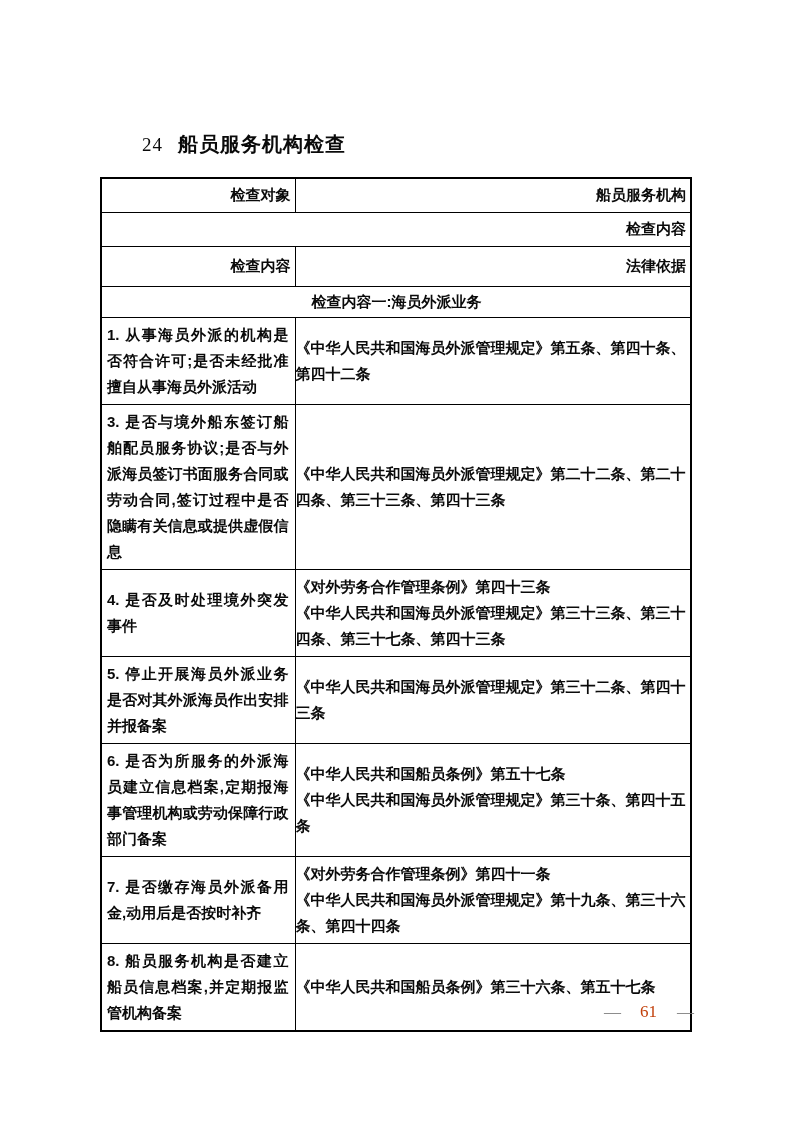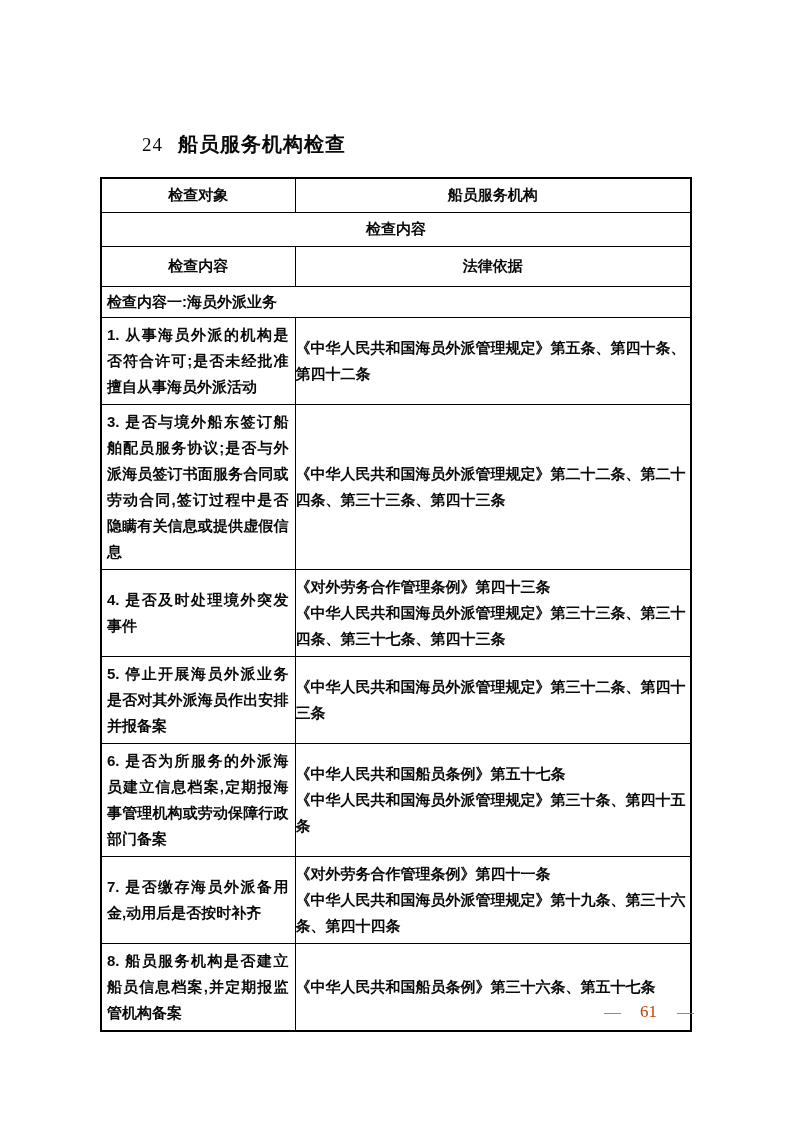--- a/index.html
+++ b/index.html
@@ -33,22 +33,22 @@
   col.c2 { width:396px; }
   td {
     border:1.6px solid #000;
     font-size:15px; font-weight:bold;
     line-height:26px;
     vertical-align:middle;
     padding:3px 8px;
     color:#0a0a0a;
     word-break:break-all;
   }
-  td.ctr { text-align:center; padding:3px 4px; }
-  td.sec { text-align:left; padding:2px 4px 2px 5px; }
+  td.ctr { text-align:right; padding:3px 4px; }
+  td.sec { text-align:center; padding:2px 4px 2px 5px; }
   td.item { text-align:justify; padding:4px 6px 4px 5px; }
   td.legal { text-align:left; padding:4px 0; }
   tr.rh34 { height:34px; } tr.rh40 { height:40px; } tr.rh31 { height:31px; }
   tr.rh84 { height:84px; } tr.rh51 { height:51px; } tr.rh121 { height:121px; }
   tr.rh78 { height:78px;margin-top:35px; } tr.rh75 { height:75px; } tr.rh76 { height:76px; }
   tr.rh37 { height:37px; } tr.rh74 { height:74px; }
   .footer {
     position:absolute; top:1002px; right:100px;
     display:flex; align-items:center; gap:20px;
     font-family:"Liberation Serif", serif;

